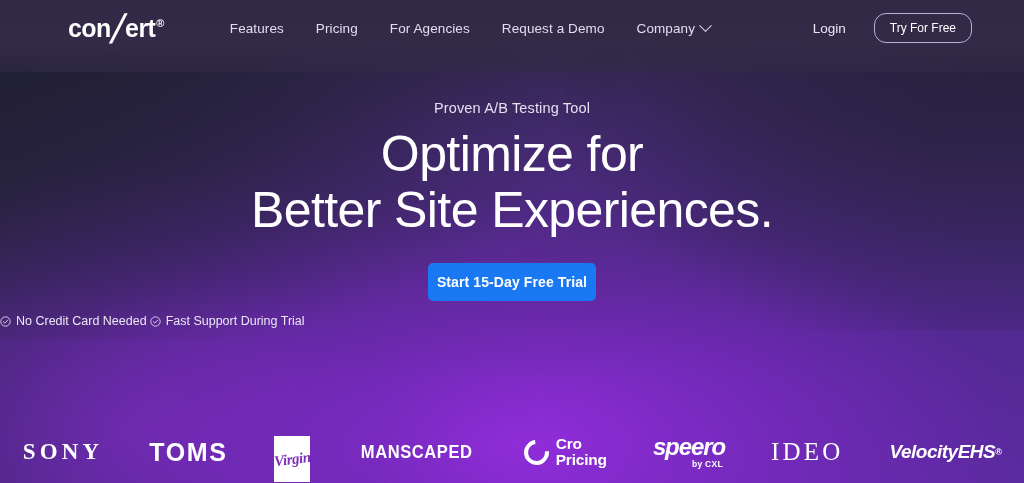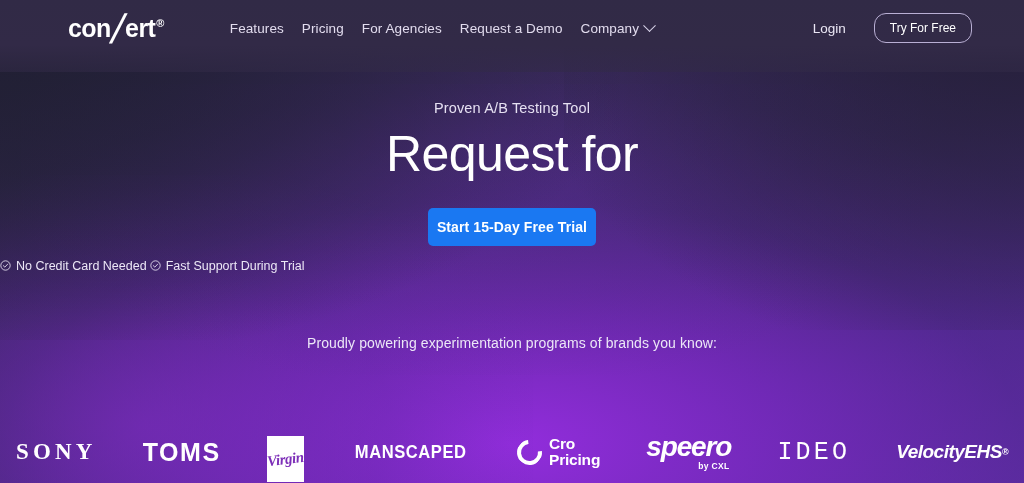--- a/index.html
+++ b/index.html
@@ -80,21 +80,21 @@
   .logo-mark { display:inline-block; }
   .logo-dot {
     font-size:11px;
     line-height:1;
     margin-left:1px;
     margin-top:2px;
   }
 
   .nav {
     display:flex; align-items:flex-end;
-    gap:18px;
+    gap:32px;
     margin-left:66px;
   }
   .nav-item {
     color:#e2dcee;
     font-size:13.5px;
     letter-spacing:0.1px;
     cursor:pointer;
     display:flex; align-items:center; gap:6px;
     white-space:nowrap;
   }
@@ -257,37 +257,37 @@
     font-size:15.5px;
     text-align:left;
     letter-spacing:-0.2px;
   }
   .b-speero {
     position:relative;
     display:flex; flex-direction:column; align-items:flex-end;
     line-height:1;
   }
   .b-speero .stxt {
-    font-size:28px;
+    font-size:24px;
     font-weight:700;
     font-style:italic;
     letter-spacing:-1.1px;
   }
   .b-speero .ssub {
     font-size:8.5px;
     font-weight:700;
     letter-spacing:0.3px;
     margin-top:1px;
     margin-right:2px;
   }
   .b-ideo {
     font-size:25px;
     font-weight:400;
     letter-spacing:3.2px;
-    font-family:Liberation Mono, monospace;
+    font-family:Liberation Serif, serif;
   }
   .b-velocity {
     font-size:19px;
     font-weight:700;
     font-style:italic;
     letter-spacing:-0.5px;
     position:relative;
   }
   .b-velocity .reg {
     font-size:9px;
@@ -338,21 +338,22 @@
       <span class="login-link">Login</span>
       <button class="trial-btn">Try For Free</button>
     </div>
   </div>
 
   <div class="hero">
 
     <div class="eyebrow">Proven A/B Testing Tool</div>
 
     <h1 class="headline">
-      <span>Request for</span>
+      <span>Optimize for</span>
+      <span class="headline-l2">Better Site Experiences.</span>
     </h1>
 
     <div class="cta-wrap">
       <button class="cta-btn">Start 15-Day Free Trial</button>
     </div>
 
     <div class="perks">
       <div class="perk">
         <svg class="check-ic" viewBox="0 0 24 24">
           <circle cx="12" cy="12" r="10.2" fill="none" stroke="#e8e2f4" stroke-width="1.9"></circle>
@@ -362,21 +363,20 @@
       </div>
       <div class="perk">
         <svg class="check-ic" viewBox="0 0 24 24">
           <circle cx="12" cy="12" r="10.2" fill="none" stroke="#e8e2f4" stroke-width="1.9"></circle>
           <path d="M7.2 12.3 L10.6 15.6 L16.9 8.9" fill="none" stroke="#e8e2f4" stroke-width="1.9" stroke-linecap="round" stroke-linejoin="round"></path>
         </svg>
         <span>Fast Support During Trial</span>
       </div>
     </div>
 
-    <div class="powering">Proudly powering experimentation programs of brands you know:</div>
   </div>
 
   <div class="brands">
 
     <div class="brand b-sony">
       <span>SONY</span>
     </div>
 
     <div class="brand b-toms">
       <span>TOMS</span>

